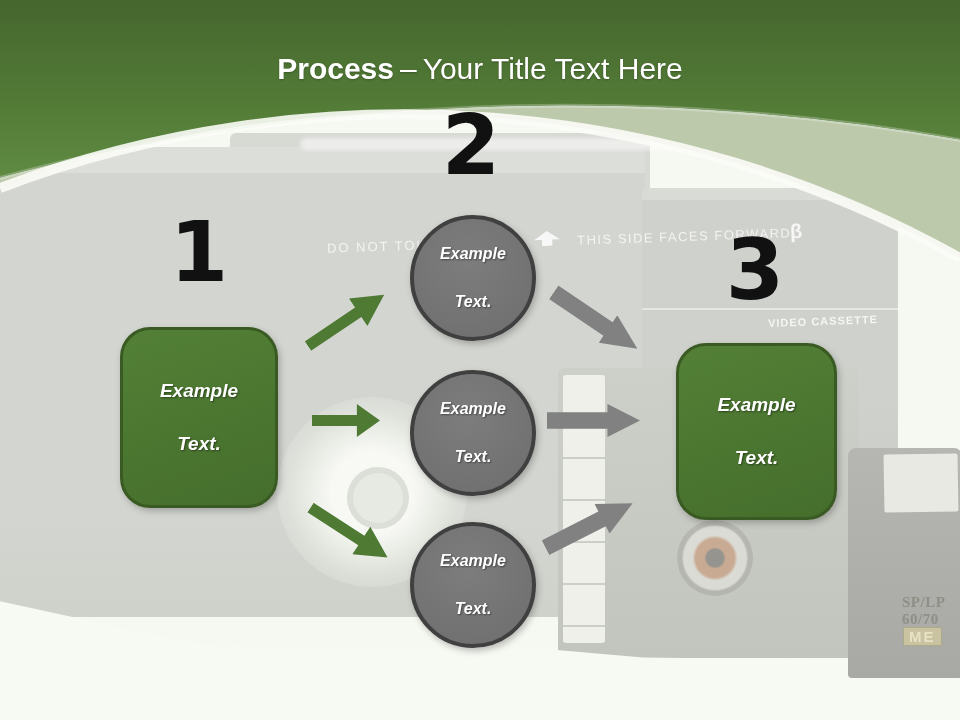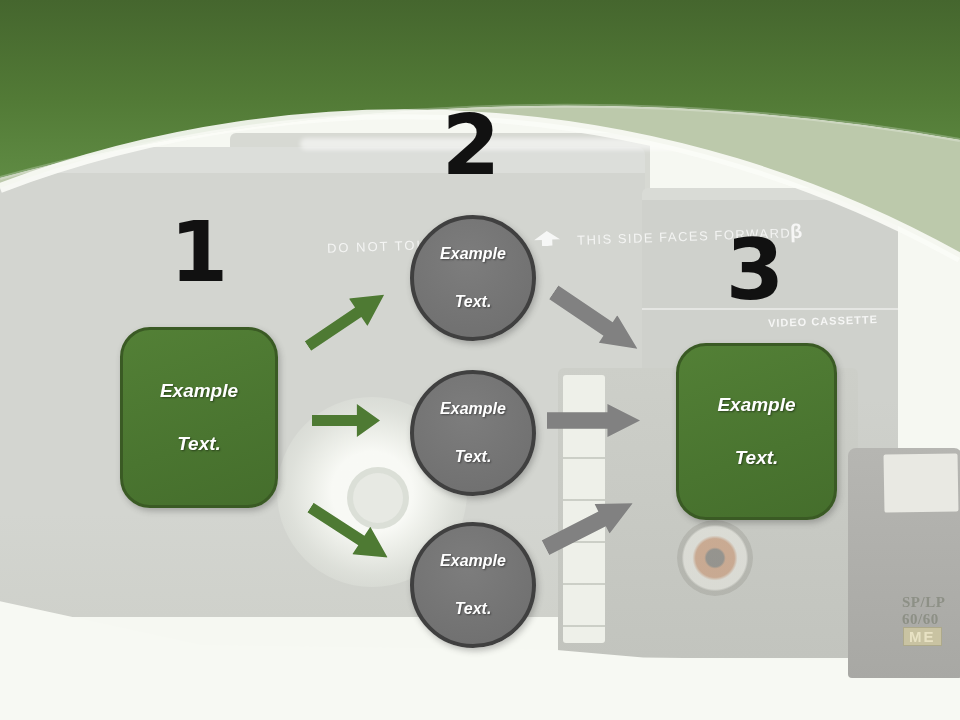--- a/index.html
+++ b/index.html
@@ -113,39 +113,42 @@
     <div class="floor"></div>
     <div class="cass-dark"></div>
     <div class="dark-label"></div>
     <span class="mark mark-donot">DO NOT TOU</span>
     <span class="up-arrow"></span>
     <span class="mark mark-thisside">THIS SIDE FACES FORWARD</span>
     <span class="mark mark-beta">β</span>
     <span class="mark mark-vcass">VIDEO CASSETTE</span>
     <div class="splp">
       <span>SP/LP</span>
-      <span>60/60</span>
+      <span>60/70</span>
     </div>
     <span class="me-badge">ME</span>
   </div>
 
   <svg class="header-svg" width="960" height="300" viewBox="0 0 960 300">
     <defs>
       <linearGradient id="gg" x1="0" y1="0" x2="0" y2="1">
         <stop offset="0" stop-color="#45662e"></stop>
         <stop offset="0.55" stop-color="#527a36"></stop>
         <stop offset="1" stop-color="#5f8b43"></stop>
       </linearGradient>
     </defs>
     <path d="M0,0 H960 V140 A1150,560 0 0 0 0,178 Z" fill="url(#gg)"></path>
     <path d="M0,178 A1150,560 0 0 1 960,140 L960,258 A1080,1010 0 0 0 0,188 Z" fill="#bcc9ab"></path>
     <path d="M0,178 A1150,560 0 0 1 960,140" fill="none" stroke="rgba(255,255,255,0.25)" stroke-width="4"></path>
     <path d="M0,188 A1080,1010 0 0 1 960,258" fill="none" stroke="rgba(251,252,247,0.9)" stroke-width="10"></path>
   </svg>
 
+  <div class="title">
+    <span class="emph">Process</span><span class="dash">–</span><span>Your Title Text Here</span>
+  </div>
 
   <div class="diagram">
     <div class="num n1">1</div>
     <div class="num n2">2</div>
     <div class="num n3">3</div>
 
     <div class="shape gbox box-start">
       <span>Example</span>
       <span>Text.</span>
     </div>

